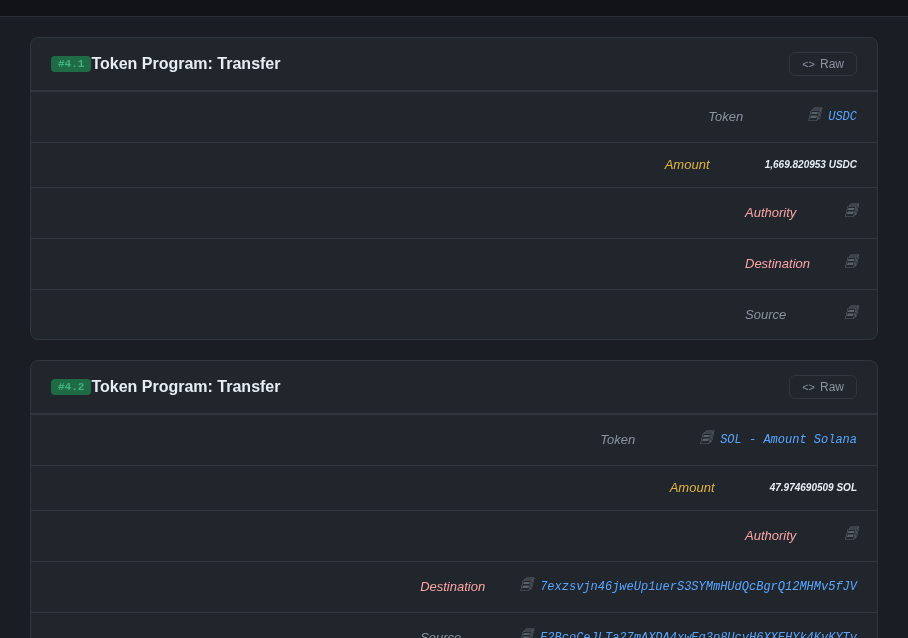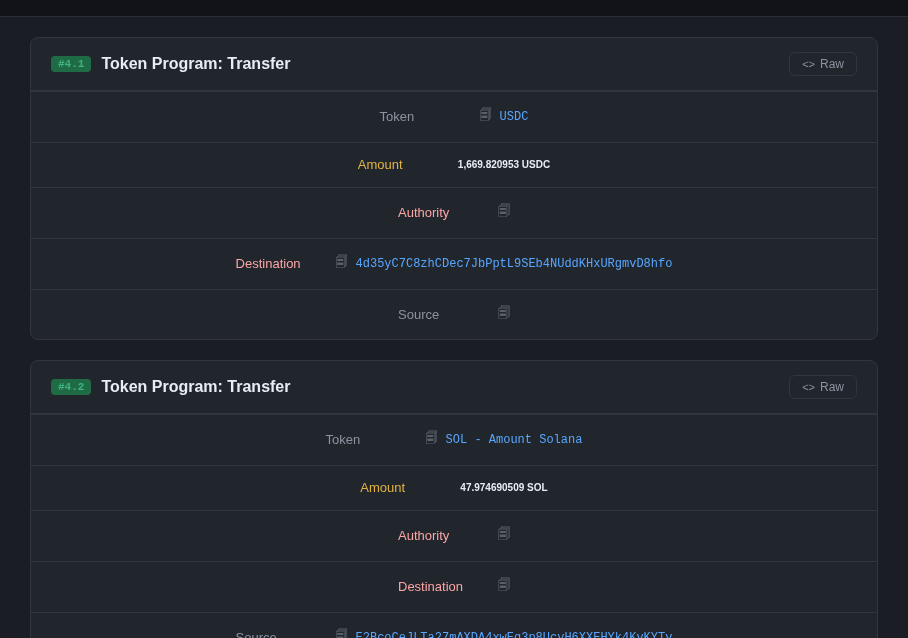--- a/index.html
+++ b/index.html
@@ -38,21 +38,20 @@
     .card-header {
       display: flex;
       align-items: center;
       justify-content: space-between;
       padding: 14px 20px;
       border-bottom: 1px solid #30363d;
     }
     .card-title-group {
       display: flex;
       align-items: center;
-      gap: 10px;
     }
     .badge {
       background-color: #1f6b45;
       color: #3fb27f;
       font-size: 11px;
       font-weight: bold;
       padding: 2px 7px;
       border-radius: 4px;
     }
     .card-title {
@@ -77,23 +76,24 @@
     .raw-icon {
       font-size: 11px;
       color: #8b949e;
     }
     .card-body {
       padding: 0;
     }
     .field-row {
       display: flex;
       align-items: center;
-      justify-content: center;
+      justify-content: flex-end;
       padding: 14px 20px;
       border-bottom: 1px solid #21262d;
+      font-style: italic;
     }
     .field-row:last-child {
       border-bottom: none;
     }
     .field-label {
       color: #8b949e;
       font-family: -apple-system, BlinkMacSystemFont, sans-serif;
       font-size: 13px;
       min-width: 100px;
     }
@@ -178,21 +178,20 @@
           <span class="field-label highlight">Authority</span>
           <div class="field-value hash">
             <span class="copy-icon">🗐</span>
           </div>
         </div>
         <hr class="separator-line">
         <div class="field-row">
           <span class="field-label highlight">Destination</span>
           <div class="field-value hash">
             <span class="copy-icon">🗐</span>
-            <span>4d35yC7C8zhCDec7JbPptL9SEb4NUddKHxURgmvD8hfo</span>
           </div>
         </div>
         <hr class="separator-line">
         <div class="field-row">
           <span class="field-label">Source</span>
           <div class="field-value hash">
             <span class="copy-icon">🗐</span>
           </div>
         </div>
       </div>
@@ -229,20 +228,21 @@
           <span class="field-label highlight">Authority</span>
           <div class="field-value hash">
             <span class="copy-icon">🗐</span>
           </div>
         </div>
         <hr class="separator-line">
         <div class="field-row">
           <span class="field-label highlight">Destination</span>
           <div class="field-value hash">
             <span class="copy-icon">🗐</span>
+            <span>7exzsvjn46jweUp1uerS3SYMmHUdQcBgrQ12MHMv5fJV</span>
           </div>
         </div>
         <hr class="separator-line">
         <div class="field-row">
           <span class="field-label">Source</span>
           <div class="field-value hash">
             <span class="copy-icon">🗐</span>
             <span>E2BcoCeJLTa27mAXDA4xwEq3p8UcyH6XXEHYk4KvKYTv</span>
           </div>
         </div>

